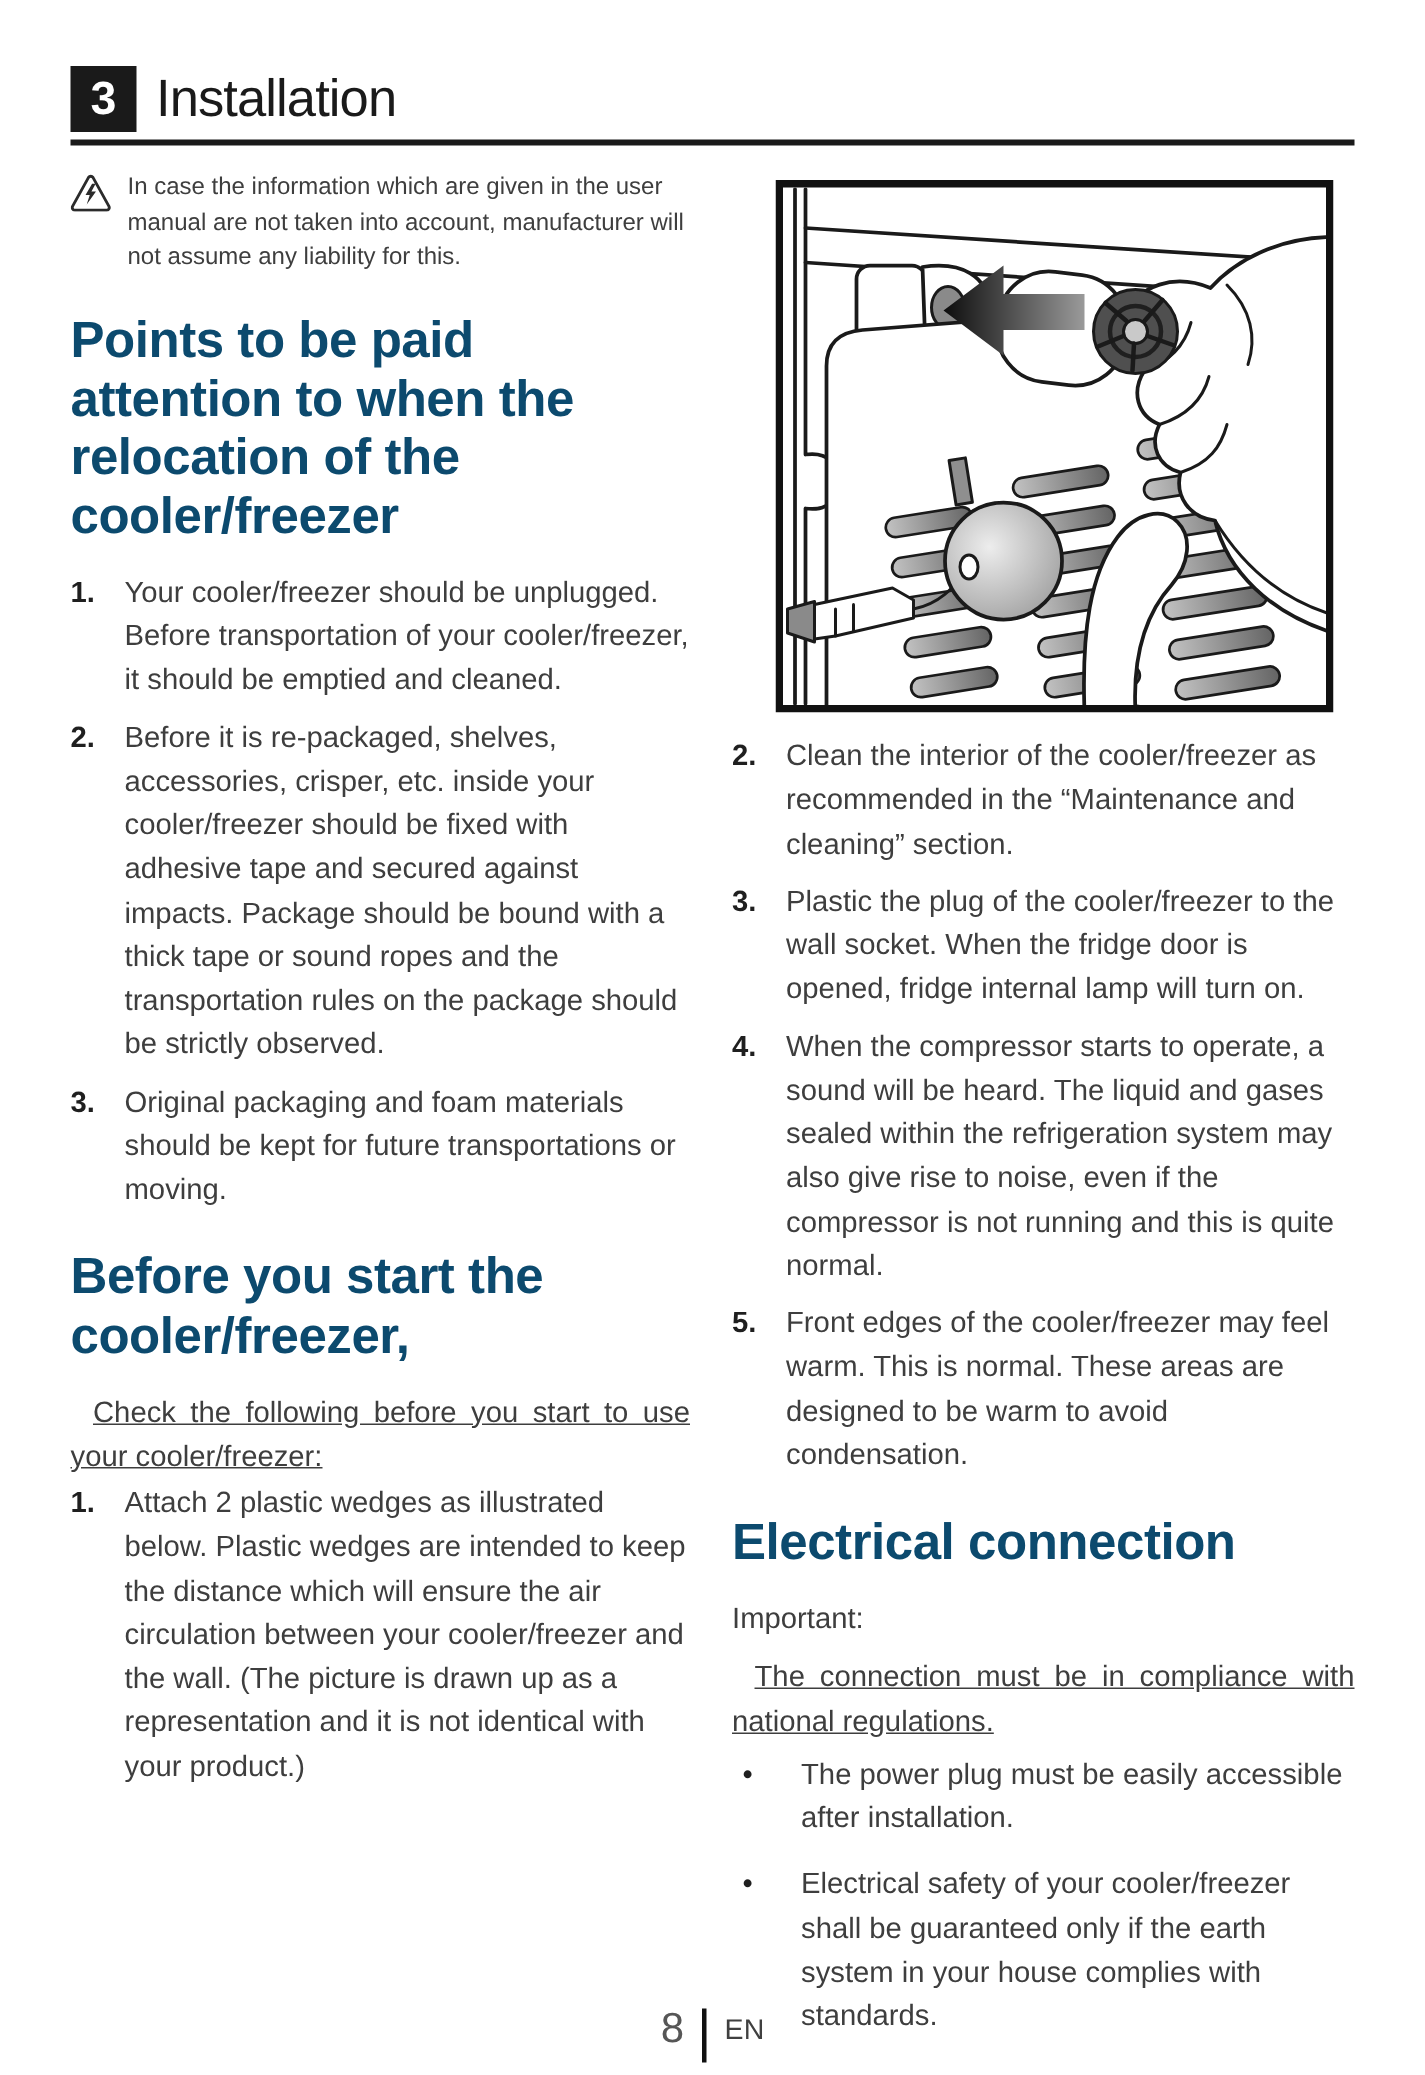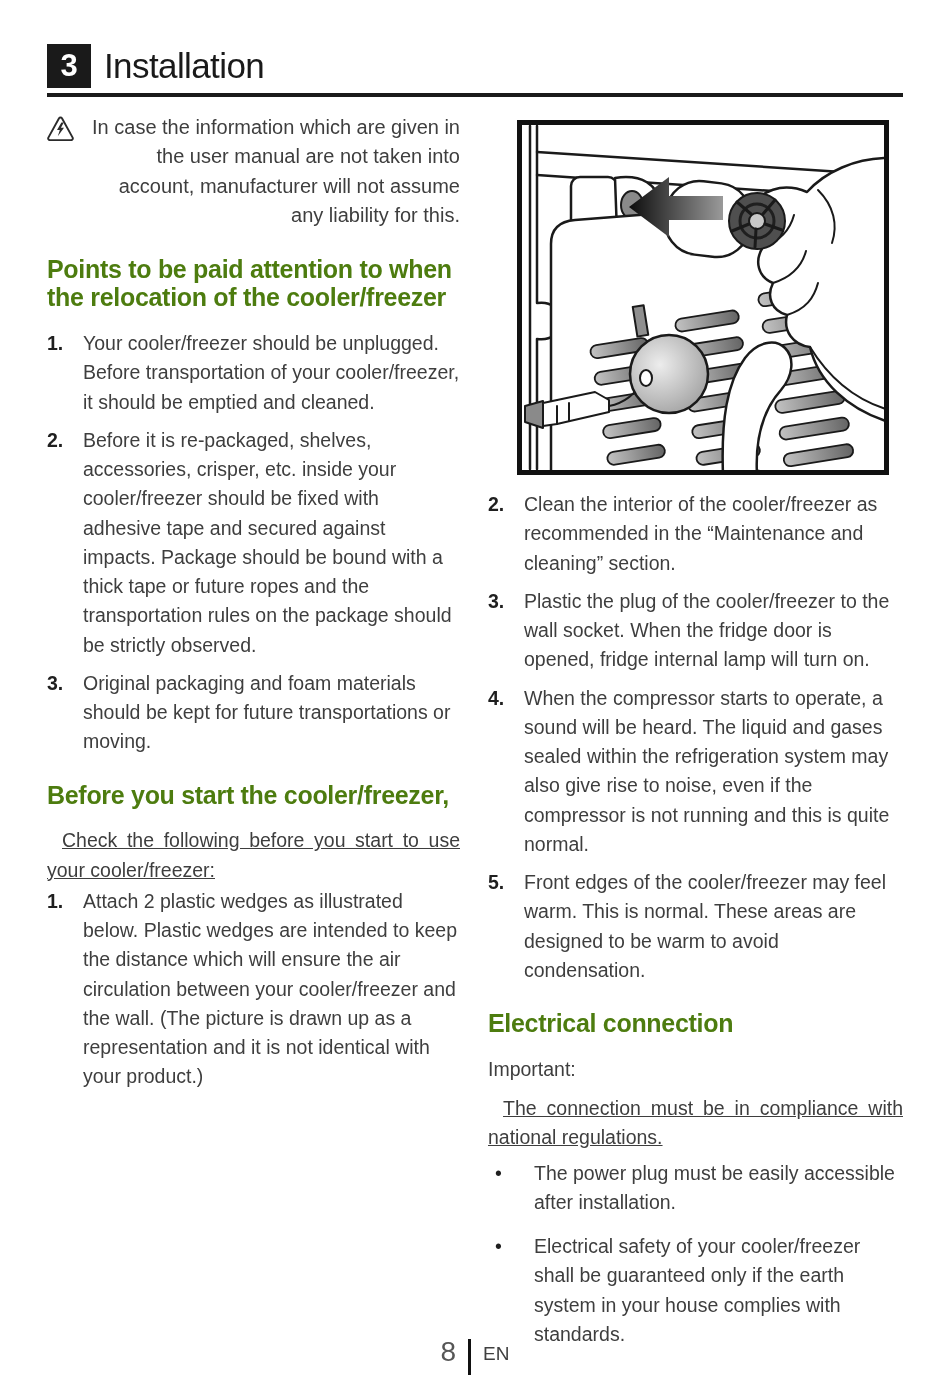--- a/index.html
+++ b/index.html
@@ -16,23 +16,23 @@
     font-weight:bold; font-size:31px; display:flex; align-items:center; justify-content:center;
   }
   .sec-title { margin:0; font-size:35px; font-weight:normal; color:#1a1a1a; letter-spacing:-0.6px; }
 
   
   .columns { display:grid; grid-template-columns:413px 415px; column-gap:28px; margin-top:14px; }
 
   
   .warning { display:flex; gap:11px; margin:2px 0 6px; }
   .warn-icon { flex:0 0 auto; margin-top:3px; }
-  .warning p { margin:0; font-size:20px; line-height:1.47;text-align:right; }
-
-  h2.manual-h2 { font-size:25px; line-height:1.15; color:#4d7c0f; margin:24px 0 17px; letter-spacing:-0.3px; }
+  .warning p { margin:0; font-size:16px; line-height:1.47; }
+
+  h2.manual-h2 { font-size:34px; line-height:1.15; color:#0c4a6e; margin:24px 0 17px; letter-spacing:-0.3px; }
 
   
   ol.numlist { list-style:none; margin:0; padding:0; }
   ol.numlist li { display:flex; margin:0 0 9px; }
   .num { flex:0 0 36px; font-weight:bold; color:#1f1f1f; font-size:19.5px; line-height:1.5; }
   .txt { flex:1; font-size:19.5px; line-height:1.5; }
 
   .para-j { text-align:justify; text-indent:15px; font-size:19.5px; line-height:1.5; margin:0 0 2px;text-decoration:underline; }
   .para-plain { font-size:19.5px; line-height:1.5; margin:0 0 10px; }
 
@@ -77,21 +77,21 @@
 
         <h2 class="manual-h2">Points to be paid attention to when the relocation of the cooler/freezer</h2>
 
         <ol class="numlist">
           <li>
             <span class="num">1.</span>
             <span class="txt">Your cooler/freezer should be unplugged. Before transportation of your cooler/freezer, it should be emptied and cleaned.</span>
           </li>
           <li>
             <span class="num">2.</span>
-            <span class="txt">Before it is re-packaged, shelves, accessories, crisper, etc. inside your cooler/freezer should be fixed with adhesive tape and secured against impacts. Package should be bound with a thick tape or future ropes and the transportation rules on the package should be strictly observed.</span>
+            <span class="txt">Before it is re-packaged, shelves, accessories, crisper, etc. inside your cooler/freezer should be fixed with adhesive tape and secured against impacts. Package should be bound with a thick tape or sound ropes and the transportation rules on the package should be strictly observed.</span>
           </li>
           <li>
             <span class="num">3.</span>
             <span class="txt">Original packaging and foam materials should be kept for future transportations or moving.</span>
           </li>
         </ol>
 
         <h2 class="manual-h2">Before you start the cooler/freezer,</h2>
 
         <p class="para-j">Check the following before you start to use your cooler/freezer:</p>

